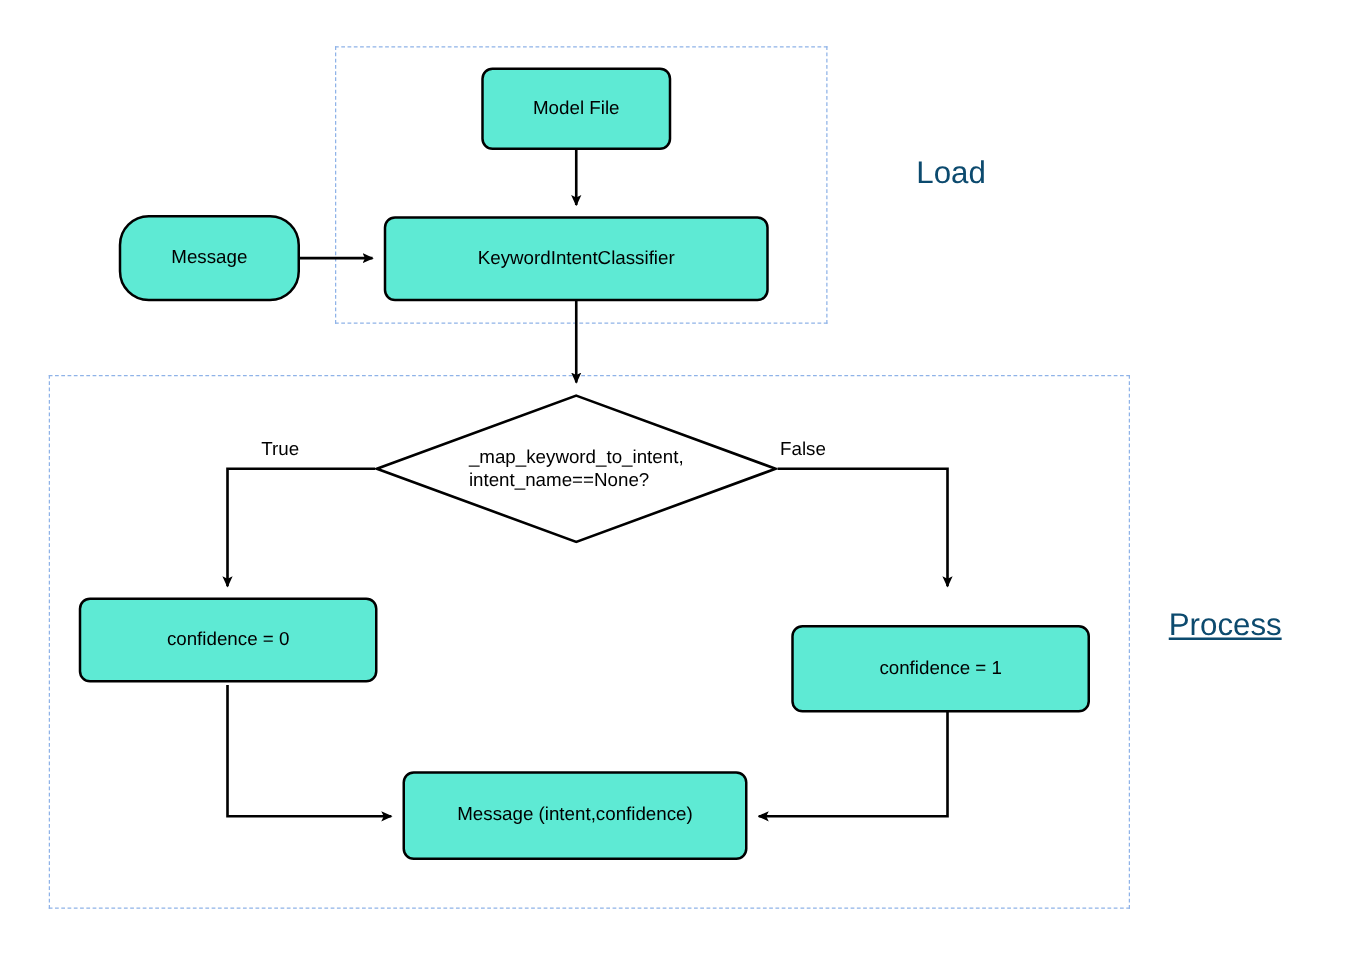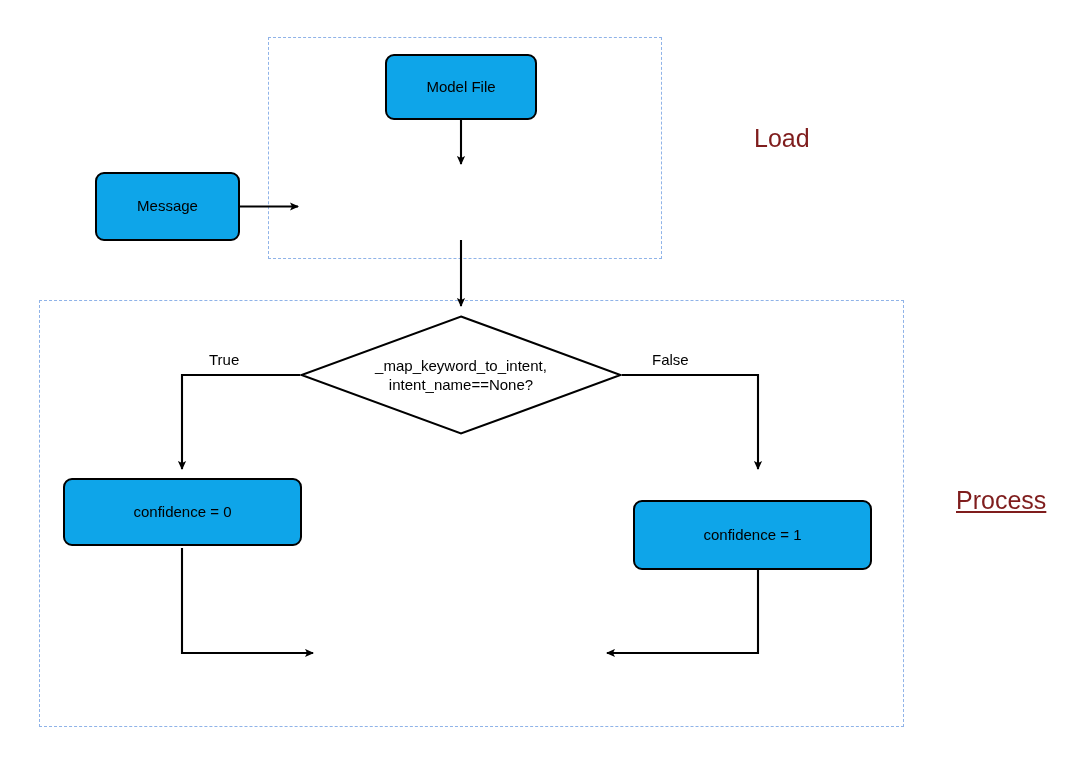--- a/index.html
+++ b/index.html
@@ -28,32 +28,31 @@
     pointer-events: none;
   }
   .group-box {
     position: absolute;
     border: 1.6px dashed #8fb3e8;
     box-sizing: border-box;
     background: transparent;
   }
   .group-label {
     position: absolute;
-    color: #7f1d1d;
+    color: #0c4a6e;
     font-size: 25px;
     line-height: 1;
     white-space: nowrap;
-    margin-left: 21px;
   }
   .node {
     position: absolute;
     box-sizing: border-box;
     border: 2px solid #000000;
     border-radius: 9px;
-    background: #0ea5e9;
+    background: #5eead4;
     display: flex;
     align-items: center;
     justify-content: center;
     text-align: center;
     color: #000000;
     font-size: 15px;
     line-height: 1.25;
     padding: 2px 6px;
   }
   .node-label {
@@ -66,21 +65,21 @@
     justify-content: center;
   }
   .diamond-wrap svg {
     position: absolute;
     left: 0;
     top: 0;
   }
   .diamond-text {
     position: relative;
     z-index: 2;
-    text-align: center;
+    text-align: left;
     font-size: 15px;
     line-height: 1.3;
     color: #000000;
     white-space: pre-line;
   }
   .edge-label {
     position: absolute;
     color: #000000;
     font-size: 15px;
     line-height: 1;
@@ -116,41 +115,47 @@
 
       <path d="M622,375 L758,375 L758,469" marker-end="url(#arrowhead)"></path>
 
       <path d="M182,548 L182,653 L313,653" marker-end="url(#arrowhead)"></path>
 
       <path d="M758,548 L758,653 L607,653" marker-end="url(#arrowhead)"></path>
     </g>
   </svg>
 
   <div class="edge-label" style="left:209px; top:352px;">True</div>
-  <div class="edge-label" style="left:652px; top:352px;">False</div>
+  <div class="edge-label" style="left:624px; top:352px;">False</div>
 
   <div class="node" style="left:385px; top:54px; width:152px; height:66px;">
     <span class="node-label">Model File</span>
   </div>
 
-  <div class="node" style="left:95px; top:172px; width:145px; height:69px;">
+  <div class="node" style="left:95px; top:172px; width:145px; height:69px;border-radius:24px;">
     <span class="node-label">Message</span>
   </div>
 
+  <div class="node" style="left:307px; top:173px; width:308px; height:68px;">
+    <span class="node-label">KeywordIntentClassifier</span>
+  </div>
 
   <div class="diamond-wrap" style="left:300px; top:315px; width:322px; height:120px;">
     <svg width="322" height="120" viewBox="0 0 322 120" xmlns="http://www.w3.org/2000/svg">
       <polygon points="161,1.5 320.5,60 161,118.5 1.5,60" fill="#ffffff" stroke="#000000" stroke-width="2.1"></polygon>
     </svg>
     <span class="diamond-text">_map_keyword_to_intent,
 intent_name==None?</span>
   </div>
 
   <div class="node" style="left:63px; top:478px; width:239px; height:68px;">
     <span class="node-label">confidence = 0</span>
   </div>
 
   <div class="node" style="left:633px; top:500px; width:239px; height:70px;">
     <span class="node-label">confidence = 1</span>
   </div>
 
+  <div class="node" style="left:322px; top:617px; width:276px; height:71px;">
+    <span class="node-label">Message (intent,confidence)</span>
+  </div>
 
 </div>
 
 </body></html>

